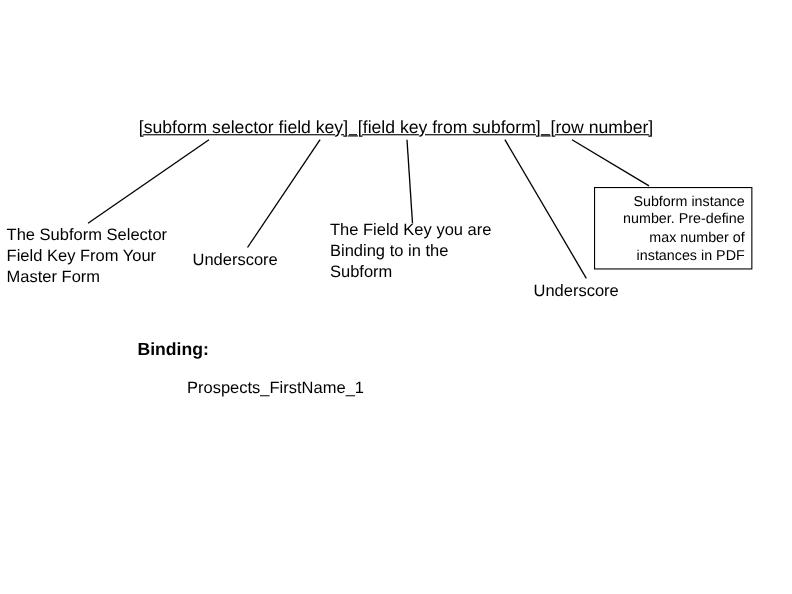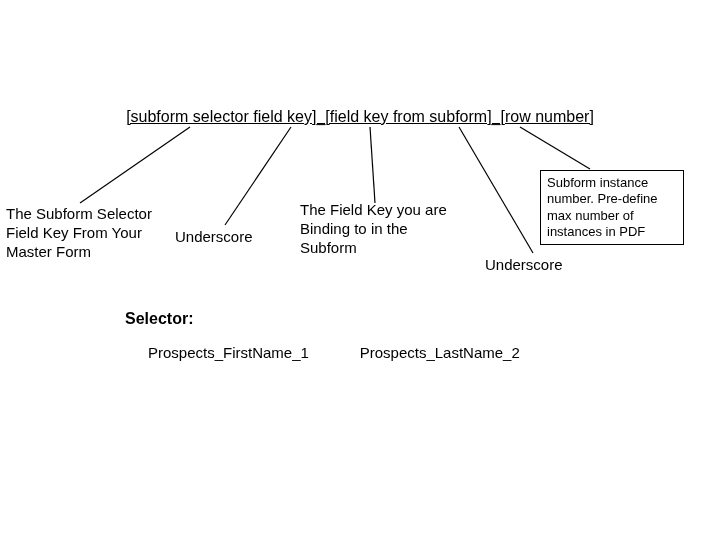--- a/index.html
+++ b/index.html
@@ -51,20 +51,21 @@
     stroke: #000;
     stroke-width: 1.2;
   }
   .callout-box {
     position: absolute;
     border: 1px solid #000;
     padding: 4px 6px;
     font-size: 13px;
     line-height: 1.25;
     background: #fff;
+    text-align: right;
   }
 </style>
 </head>
 <body>
 
 <div class="syntax-line" style="top:108px;">[subform selector field key]_[field key from subform]_[row number]</div>
 
 <svg class="connectors">
 
   <line x1="190" y1="127" x2="80" y2="203"></line>
@@ -77,18 +78,17 @@
 <div class="label" style="left:6px; top:205px; width:150px;">The Subform Selector Field Key From Your Master Form</div>
 
 <div class="label" style="left:175px; top:228px; width:100px;">Underscore</div>
 
 <div class="label" style="left:300px; top:201px; width:150px;">The Field Key you are Binding to in the Subform</div>
 
 <div class="label" style="left:485px; top:256px; width:100px;">Underscore</div>
 
 <div class="callout-box" style="left:540px; top:170px; width:130px;">Subform instance number. Pre-define max number of instances in PDF</div>
 
-<div class="example-heading" style="left:125px; top:310px;">Selector:</div>
+<div class="example-heading" style="left:125px; top:310px;">Binding:</div>
 
-<div class="example-grid" style="left:148px; top:344px;text-align:right;">
+<div class="example-grid" style="left:170px; top:344px;">
   <span>Prospects_FirstName_1</span>
-  <span>Prospects_LastName_2</span>
 </div>
 
 </body></html>

